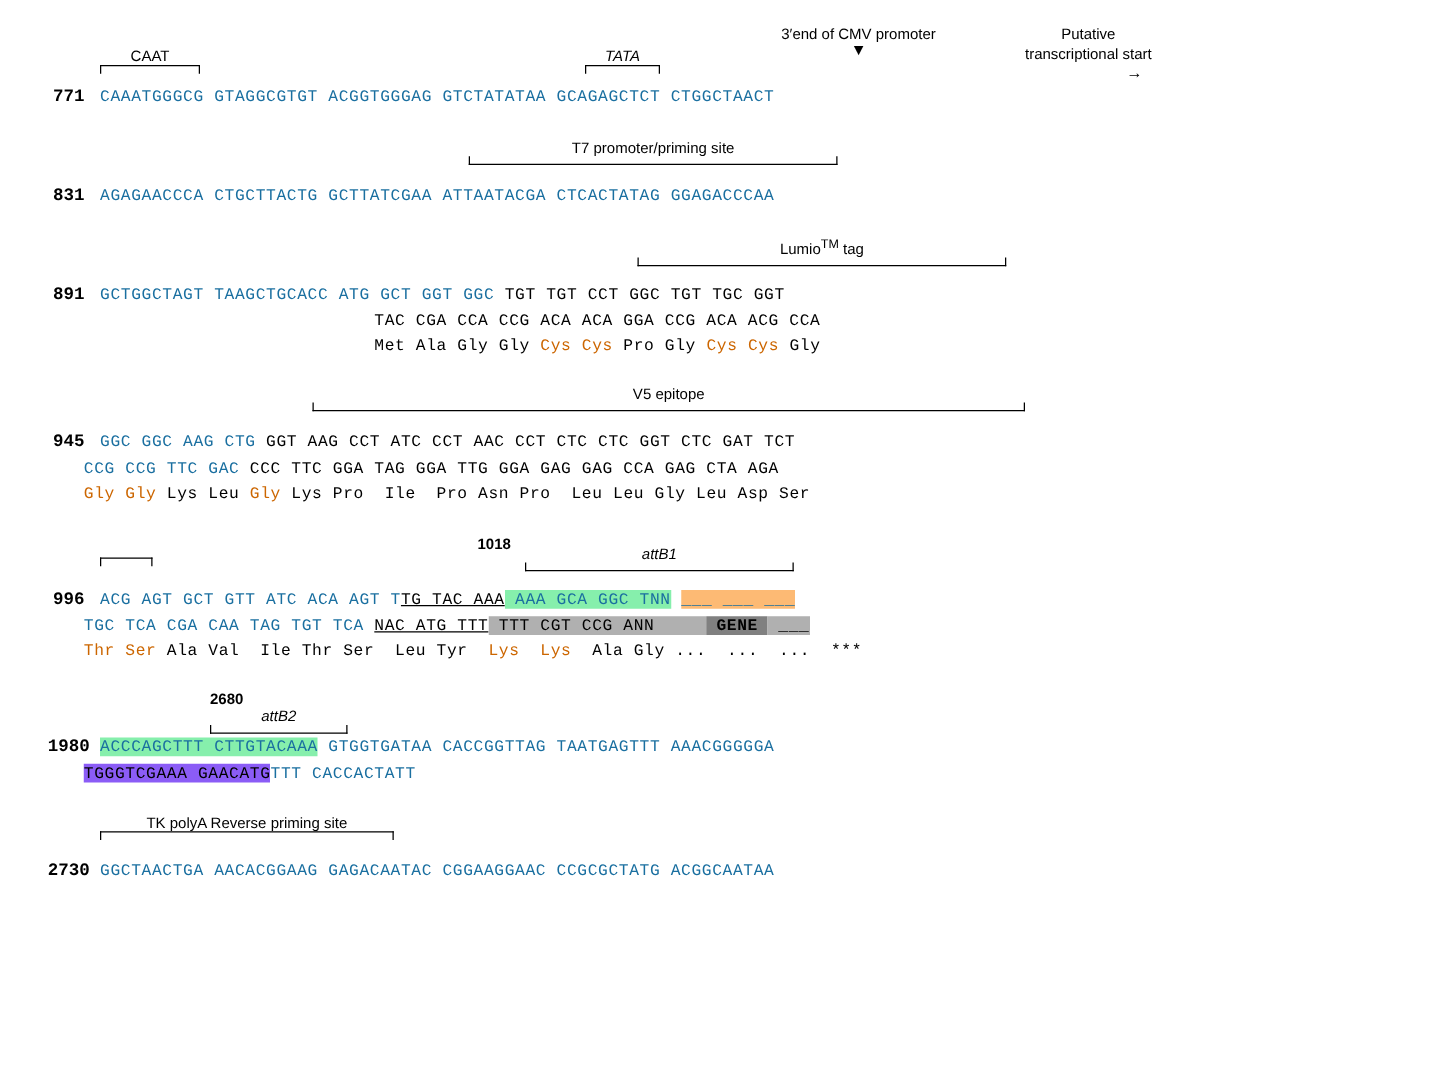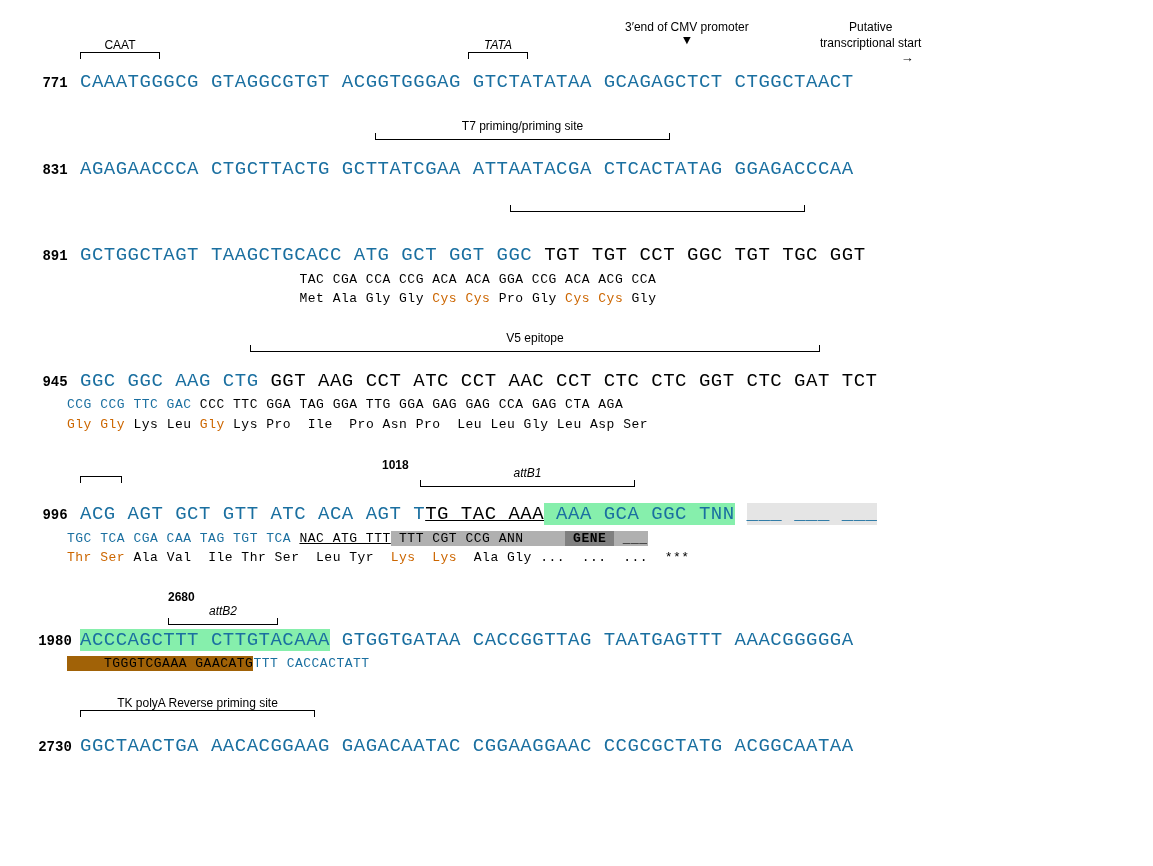--- a/index.html
+++ b/index.html
@@ -24,21 +24,21 @@
       font-weight: bold;
       font-size: 14px;
       min-width: 50px;
       color: #000;
       text-align: center;
     }
 
     .seq-text {
       color: #1a6fa0;
       letter-spacing: 0.5px;
-      font-size: 19px;
+      font-size: 13px;
     }
 
     .seq-text .black {
       color: #000;
     }
 
     .seq-text .blue {
       color: #1a6fa0;
     }
 
@@ -99,34 +99,35 @@
     <div class="seq-line">
       <span class="line-num">771</span>
       <span class="seq-text">CAAATGGGCG GTAGGCGTGT ACGGTGGGAG GTCTATATAA GCAGAGCTCT CTGGCTAACT</span>
     </div>
   </div>
 
   <div class="section-wrapper">
     <div style="position:relative; height:36px; margin-left:50px;">
 
       <div style="position:absolute; left:295px; top:0;">
-        <div style="font-family:Arial,sans-serif; font-size:12px; text-align:center; width:295px;">T7 priming/priming site</div>
+        <div style="font-family:Arial,sans-serif; font-size:12px; text-align:center; width:295px;">T7 promoter/priming site</div>
         <div style="border-bottom:1.5px solid #000; border-left:1.5px solid #000; border-right:1.5px solid #000; height:7px; width:295px;"></div>
       </div>
     </div>
     <div class="seq-line">
       <span class="line-num">831</span>
       <span class="seq-text">AGAGAACCCA CTGCTTACTG GCTTATCGAA ATTAATACGA CTCACTATAG GGAGACCCAA</span>
     </div>
   </div>
 
   <div class="section-wrapper">
     <div style="position:relative; height:36px; margin-left:50px;">
 
       <div style="position:absolute; left:430px; top:0;">
+        <div style="font-family:Arial,sans-serif; font-size:12px; text-align:center; width:295px;">Lumio<sup>TM</sup> tag</div>
         <div style="border-bottom:1.5px solid #000; border-left:1.5px solid #000; border-right:1.5px solid #000; height:7px; width:295px;"></div>
       </div>
     </div>
     <div class="seq-line">
       <span class="line-num">891</span>
       <span class="seq-text">GCTGGCTAGT TAAGCTGCACC ATG GCT GGT GGC <span class="black">TGT TGT CCT GGC TGT TGC GGT</span></span>
     </div>
     <div class="translation-line">
       <span class="trans-text trans-black">&nbsp;&nbsp;&nbsp;&nbsp;&nbsp;&nbsp;&nbsp;&nbsp;&nbsp;&nbsp;&nbsp;&nbsp;&nbsp;&nbsp;&nbsp;&nbsp;&nbsp;&nbsp;&nbsp;&nbsp;&nbsp;&nbsp;&nbsp;&nbsp;&nbsp;&nbsp;&nbsp;&nbsp;TAC CGA CCA CCG ACA ACA GGA CCG ACA ACG CCA</span>
     </div>
@@ -170,21 +171,21 @@
 
       <div style="position:absolute; left:340px; top:10px;">
         <div style="font-family:Arial,sans-serif; font-size:12px; font-style:italic; text-align:center; width:215px;">attB1</div>
         <div style="border-bottom:1.5px solid #000; border-left:1.5px solid #000; border-right:1.5px solid #000; height:7px; width:215px;"></div>
       </div>
     </div>
 
     <div class="seq-line">
       <span class="line-num">996</span>
       <span class="seq-text">
-        <span class="blue">ACG AGT GCT GTT ATC ACA AGT T</span><span class="black underline-seq" style="text-decoration:underline;">TG TAC AAA</span><span style="background:#86efac; color:#1a6fa0;">&nbsp;AAA GCA GGC TNN</span>&nbsp;<span style="background:#e5e5e5;">___ ___ ___</span>
+        <span class="blue">ACG AGT GCT GTT ATC ACA AGT T</span><span class="black underline-seq" style="text-decoration:underline;">TG TAC AAA</span><span style="background:#86efac; color:#1a6fa0;">&nbsp;AAA GCA GGC TNN</span>&nbsp;<span style="background:#fdba74;">___ ___ ___</span>
       </span>
     </div>
     <div class="translation-line">
       <span class="trans-text">
         <span class="trans-blue">TGC TCA CGA CAA TAG TGT TCA </span><span class="trans-black" style="text-decoration:underline;">NAC ATG TTT</span><span style="background:#b0b0b0; color:#000;">&nbsp;TTT CGT CCG ANN</span><span style="background:#b0b0b0;">&nbsp;&nbsp;&nbsp;&nbsp;&nbsp;</span><span style="background:#808080; color:#000; font-weight:bold; padding: 0 8px;">GENE</span><span style="background:#b0b0b0;">&nbsp;___</span>
       </span>
     </div>
     <div class="translation-line">
       <span class="trans-text">
         <span class="trans-orange">Thr Ser </span><span class="trans-black">Ala Val&nbsp; Ile Thr Ser&nbsp; Leu Tyr&nbsp; </span><span class="trans-orange">Lys&nbsp; Lys&nbsp; </span><span class="trans-black">Ala Gly ...&nbsp; ...&nbsp; ...&nbsp; ***</span>
@@ -204,21 +205,21 @@
     </div>
 
     <div class="seq-line">
       <span class="line-num">1980</span>
       <span class="seq-text">
         <span style="background:#86efac;text-align:center;">ACCCAGCTTT CTTGTACAAA</span><span class="blue"> GTGGTGATAA CACCGGTTAG TAATGAGTTT AAACGGGGGA</span>
       </span>
     </div>
     <div class="translation-line">
       <span class="trans-text trans-blue">
-        <span style="background:#a16207; color:#000;padding-left:37px;">TGGGTCGAAA GAACATG</span><span class="trans-blue">TTT CACCACTATT</span>
+        <span style="background:#8b5cf6; color:#000;">TGGGTCGAAA GAACATG</span><span class="trans-blue">TTT CACCACTATT</span>
       </span>
     </div>
   </div>
 
   <div class="section-wrapper">
     <div style="position:relative; height:36px; margin-left:50px;">
 
       <div style="position:absolute; left:0; top:0;">
         <div style="font-family:Arial,sans-serif; font-size:12px; text-align:center; width:235px;">TK polyA Reverse priming site</div>
         <div style="border-top:1.5px solid #000; border-left:1.5px solid #000; border-right:1.5px solid #000; height:7px; width:235px;"></div>

